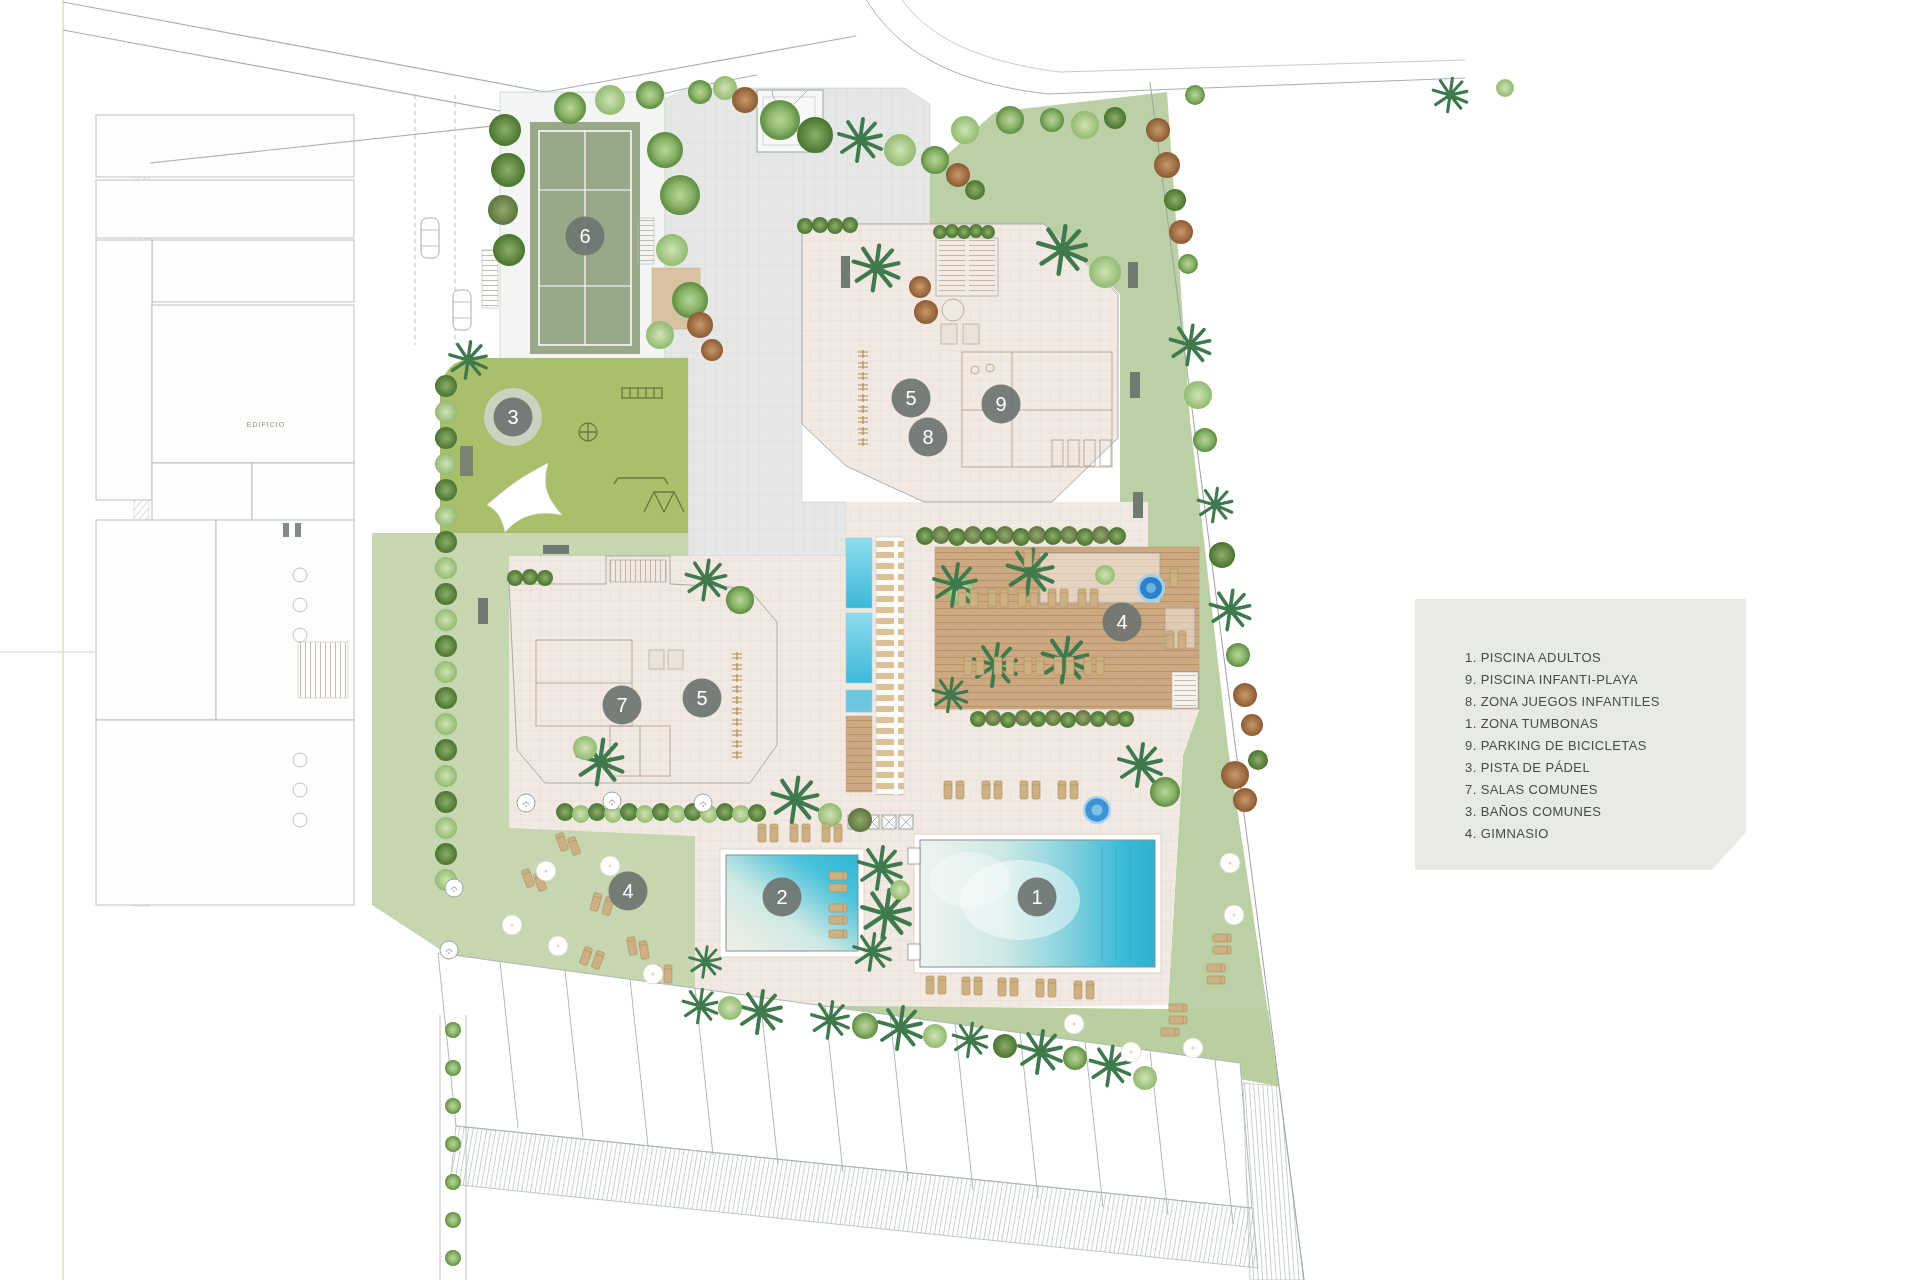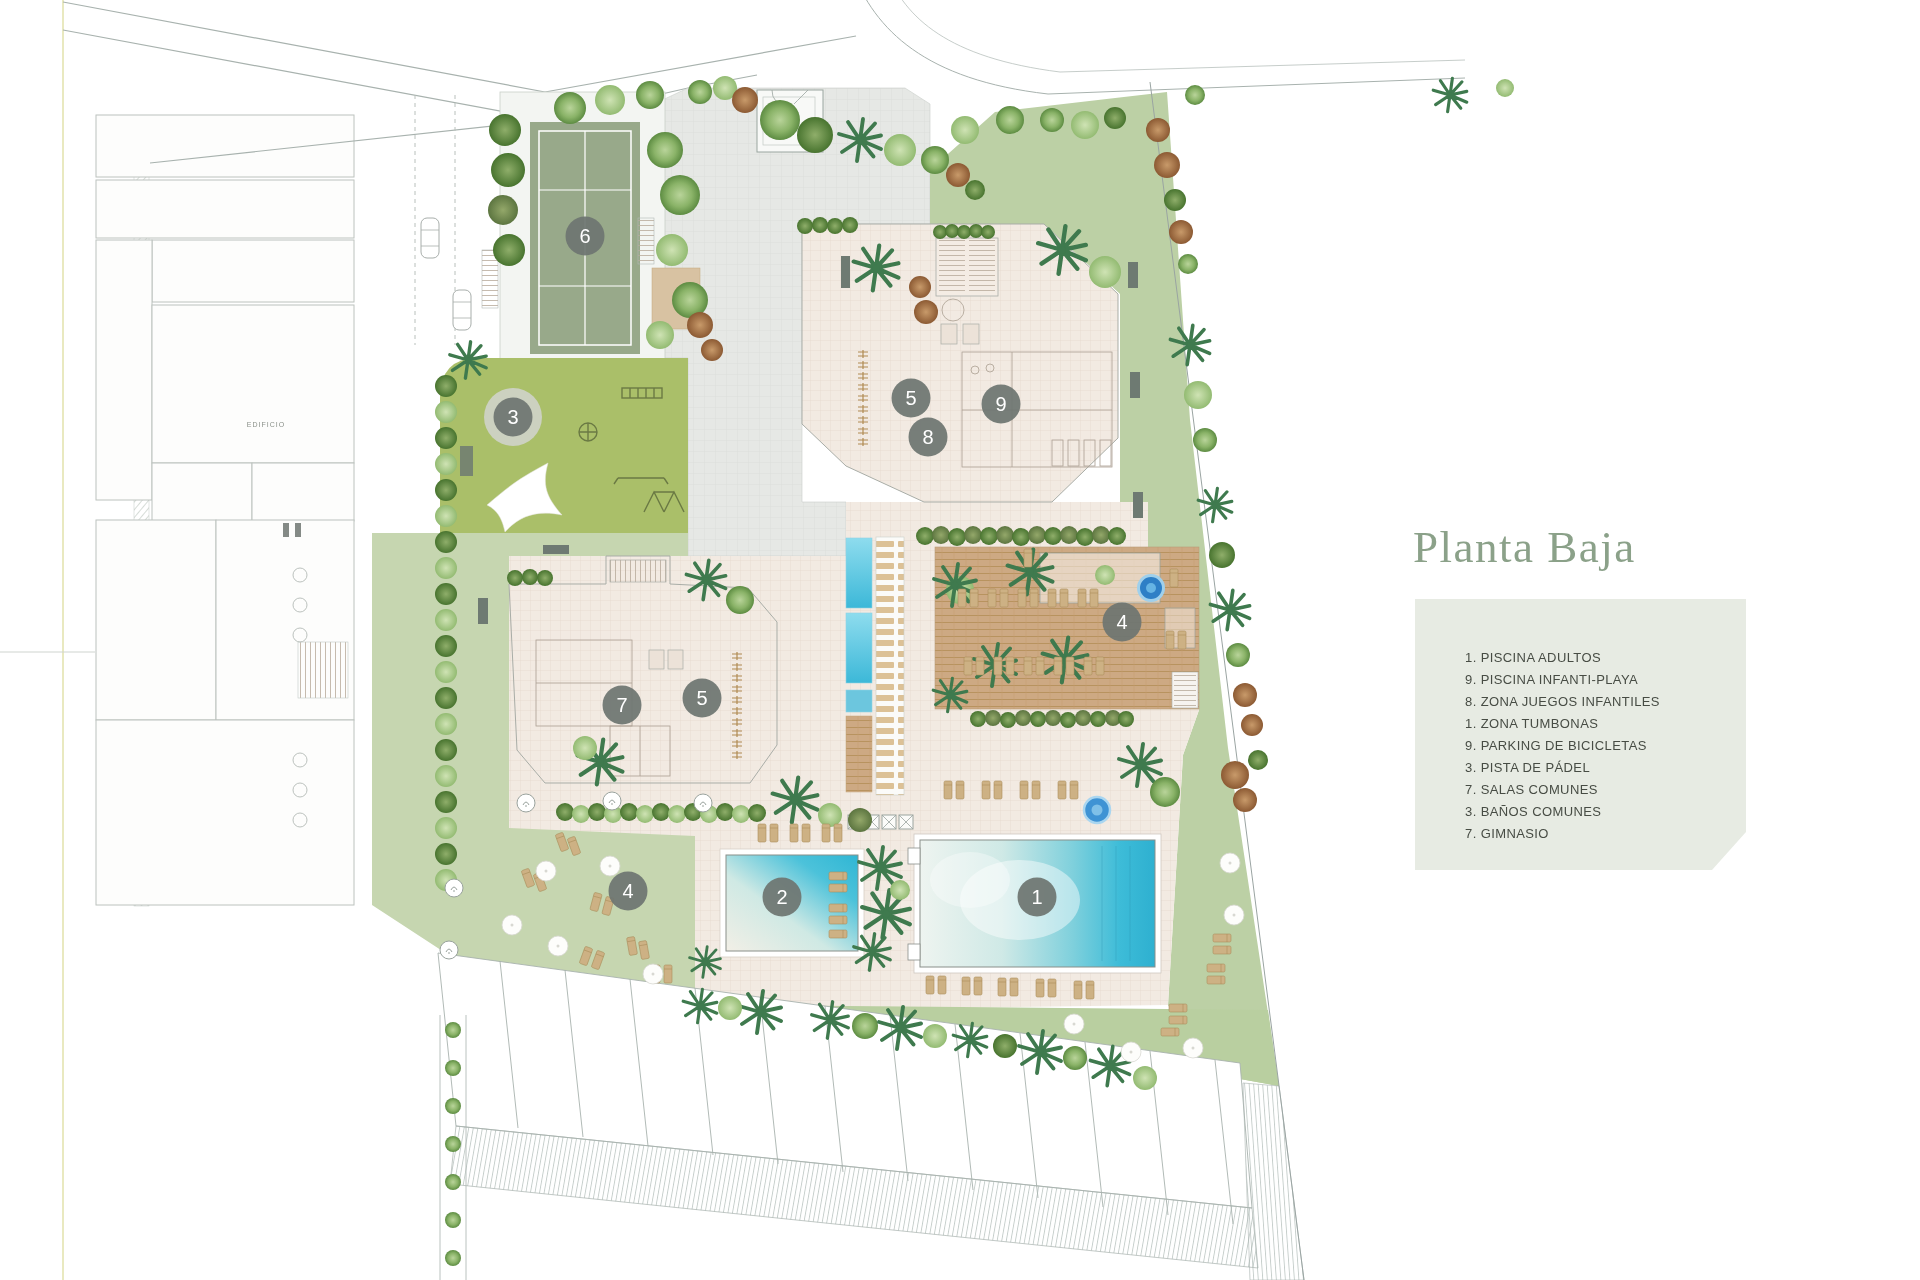--- a/index.html
+++ b/index.html
@@ -629,28 +629,27 @@
           <text x="782" y="904" class="mtext">2</text>
         </g>
         <g>
           <circle cx="1037" cy="897" r="19.5" fill="#6e7571" fill-opacity="0.93"></circle>
           <text x="1037" y="904" class="mtext">1</text>
         </g>
       </g>
 </svg>
 
 
-<div class="side-title">Planta Baja</div>
 <div class="legend-box">
   <ol id="legend-list">
         <li>1. PISCINA ADULTOS</li>
         <li>9. PISCINA INFANTI-PLAYA</li>
         <li>8. ZONA JUEGOS INFANTILES</li>
         <li>1. ZONA TUMBONAS</li>
         <li>9. PARKING DE BICICLETAS</li>
         <li>3. PISTA DE PÁDEL</li>
         <li>7. SALAS COMUNES</li>
         <li>3. BAÑOS COMUNES</li>
-        <li>7. GIMNASIO</li>
+        <li>4. GIMNASIO</li>
       </ol>
 </div>
 
 </div>
 
 </body></html>

